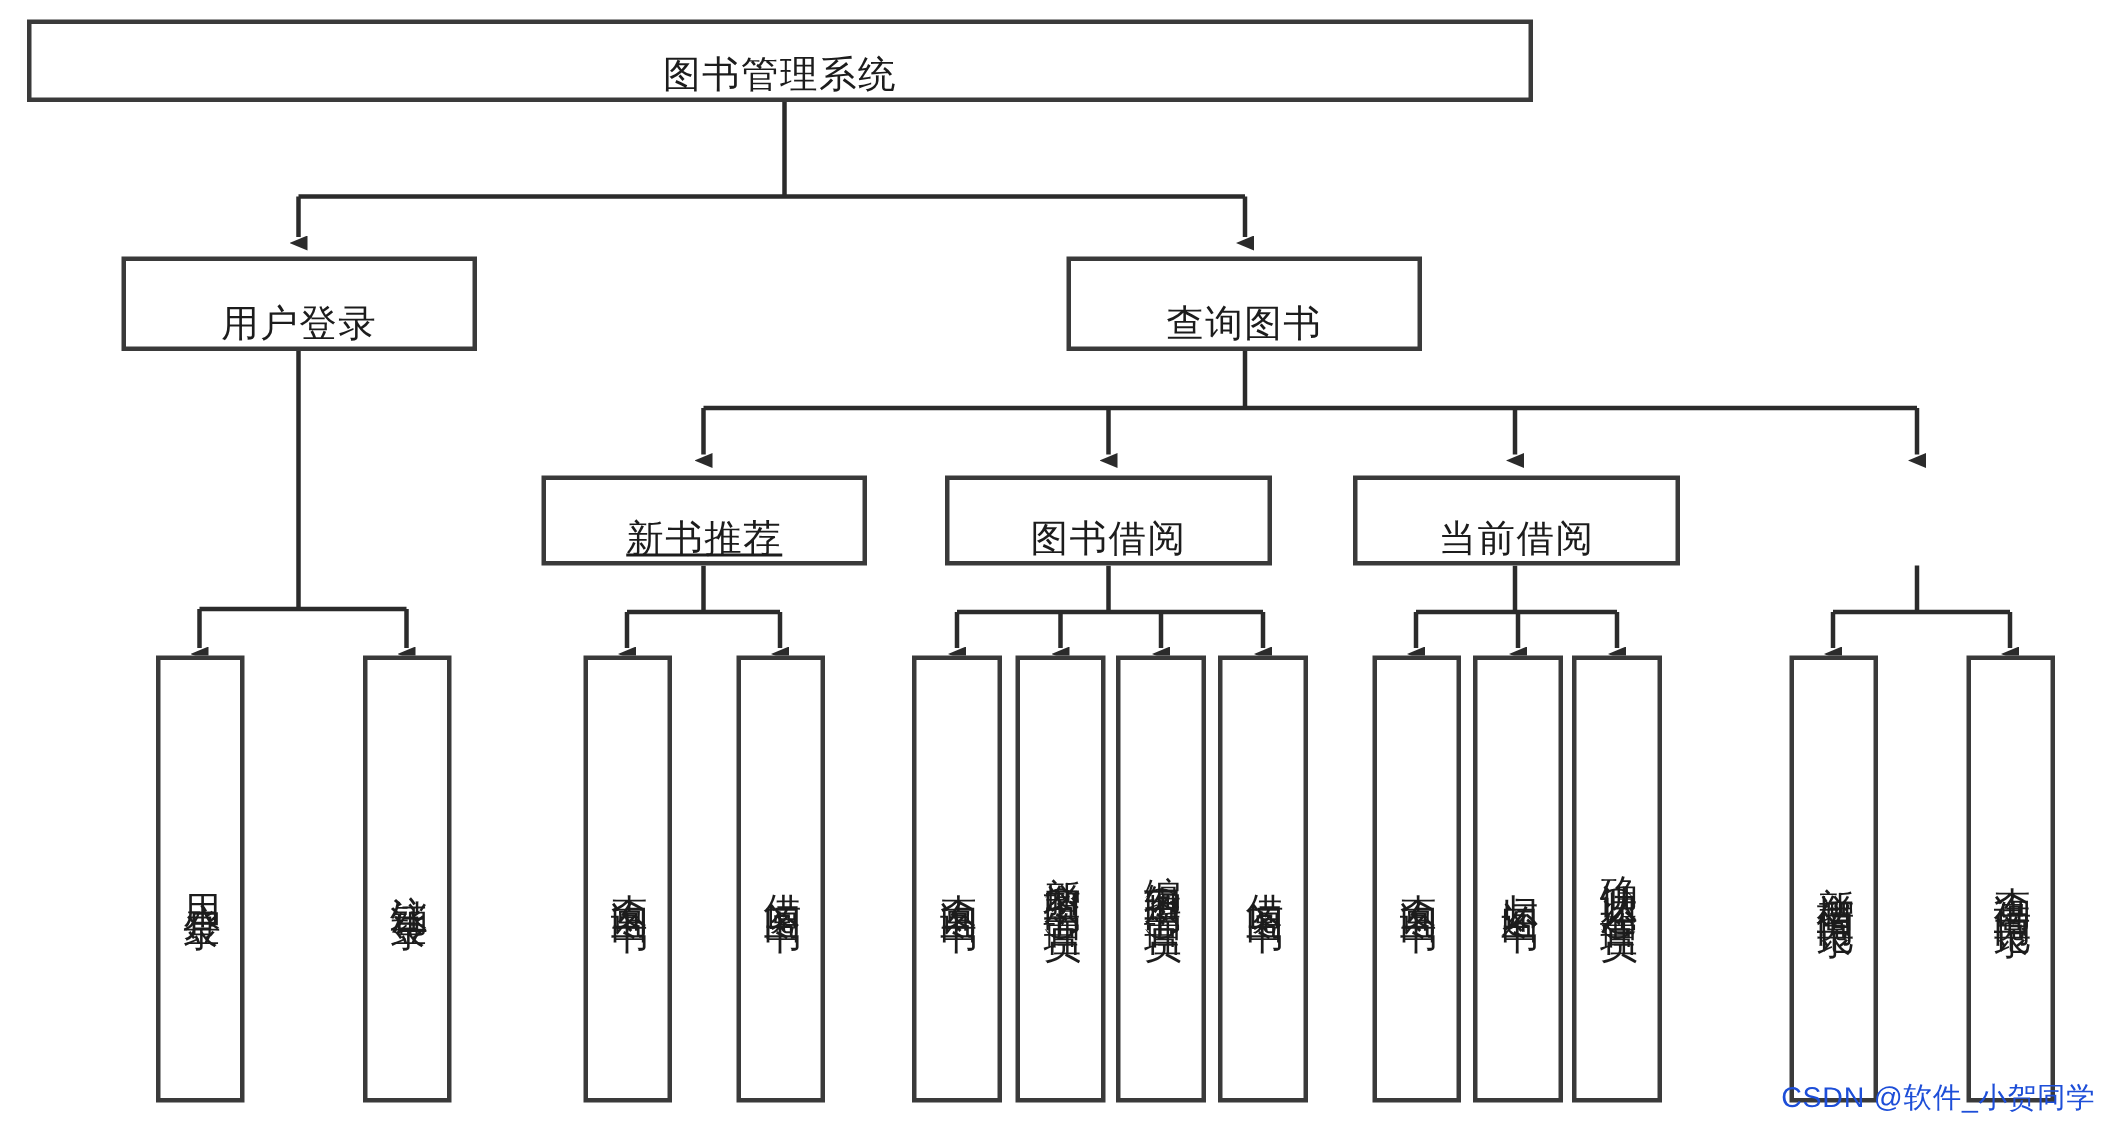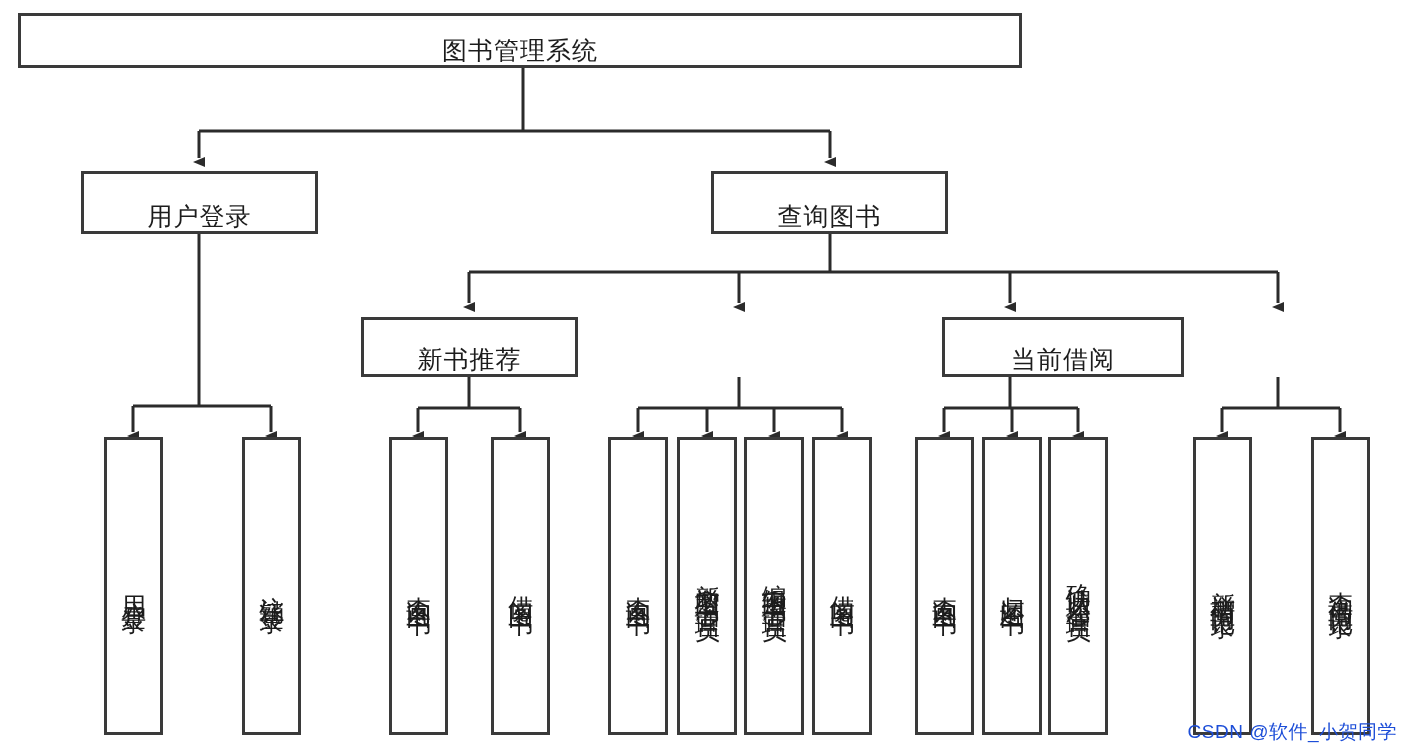--- a/index.html
+++ b/index.html
@@ -126,24 +126,27 @@
     <span>图书管理系统</span>
   </div>
 
   <div class="node horiz" style="left:81px; top:171px; width:237px; height:63px;">
     <span>用户登录</span>
   </div>
   <div class="node horiz" style="left:711px; top:171px; width:237px; height:63px;">
     <span>查询图书</span>
   </div>
 
-  <div class="node horiz" style="left:361px; top:317px; width:217px; height:60px;">
+  <div class="node horiz" style="left:361px; top:317px; width:217px; height:60px;text-decoration:underline;">
     <span>新书推荐</span>
   </div>
-  <div class="node horiz" style="left:902px; top:317px; width:242px; height:60px;margin-left:40px;">
+  <div class="node horiz" style="left:630px; top:317px; width:218px; height:60px;">
+    <span>图书借阅</span>
+  </div>
+  <div class="node horiz" style="left:902px; top:317px; width:218px; height:60px;">
     <span>当前借阅</span>
   </div>
 
   <div class="node vert" style="left:104px; top:437px; width:59px; height:298px;">
     <span class="vtext">用户登录</span>
   </div>
   <div class="node vert" style="left:242px; top:437px; width:59px; height:298px;">
     <span class="vtext">注销登录</span>
   </div>
 

